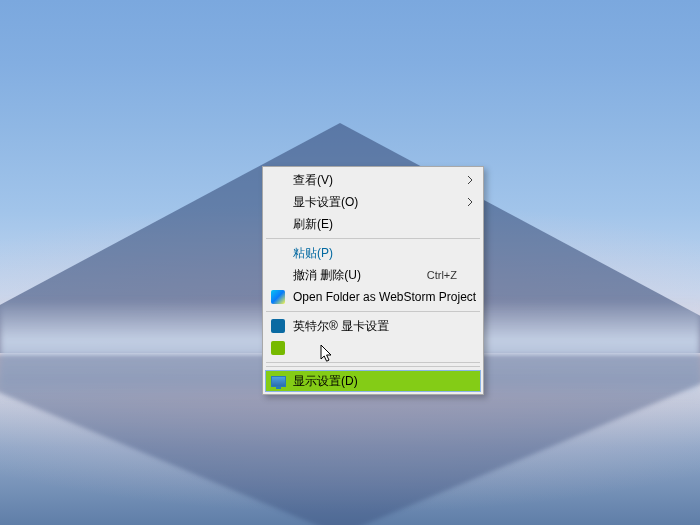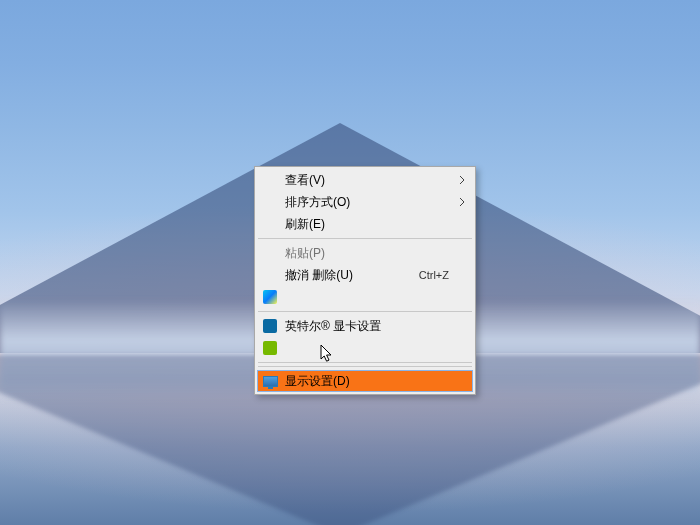--- a/index.html
+++ b/index.html
@@ -54,46 +54,46 @@
     left: 0; right: 0;
     top: 300px;
     height: 100px;
     background: linear-gradient(to bottom, rgba(205, 220, 240, 0) 0%, rgba(205, 220, 240, 0.85) 40%, rgba(175, 196, 223, 0.6) 80%, rgba(175, 196, 223, 0) 100%);
     filter: blur(3px);
   }
 
   
   .context-menu {
     position: absolute;
-    left: 254px;
+    left: 262px;
     top: 166px;
     width: 222px;
     background: #eeeeee;
     border: 1px solid #a8a8a8;
     box-shadow: 3px 3px 6px rgba(0,0,0,0.25);
     padding: 2px;
     box-sizing: border-box;
     color: #000;
   }
   .menu-item {
     display: flex;
     align-items: center;
     height: 22px;
     padding: 0 24px 0 28px;
     position: relative;
     white-space: nowrap;
     cursor: default;
   }
   .menu-item.hover {
-    background: #f97316;
+    background: #84cc16;
     outline: 1px solid #8ab4e8;
     outline-offset: -1px;
   }
   .menu-item.disabled {
-    color: #737373;
+    color: #0369a1;
   }
   .menu-label { flex: 1; }
   .menu-shortcut {
     color: #333;
     font-size: 11px;
   }
   .menu-chevron {
     position: absolute;
     right: 8px;
     top: 50%;
@@ -178,21 +178,21 @@
     <div class="menu-item">
       <span class="menu-label">查看(V)</span>
       <span class="menu-chevron">
         <svg width="6" height="10" viewBox="0 0 6 10">
             <path d="M1 1 L5 5 L1 9" fill="none" stroke="#404040" stroke-width="1"></path>
           </svg>
       </span>
     </div>
 
     <div class="menu-item">
-      <span class="menu-label">排序方式(O)</span>
+      <span class="menu-label">显卡设置(O)</span>
       <span class="menu-chevron">
         <svg width="6" height="10" viewBox="0 0 6 10">
             <path d="M1 1 L5 5 L1 9" fill="none" stroke="#404040" stroke-width="1"></path>
           </svg>
       </span>
     </div>
 
     <div class="menu-item">
       <span class="menu-label">刷新(E)</span>
     </div>
@@ -206,20 +206,21 @@
 
     <div class="menu-item">
       <span class="menu-label">撤消 删除(U)</span>
       <span class="menu-shortcut">Ctrl+Z</span>
     </div>
 
     <div class="menu-item">
       <span class="menu-icon">
           <span class="icon-box icon-webstorm"></span>
         </span>
+      <span class="menu-label">Open Folder as WebStorm Project</span>
     </div>
 
     <div class="menu-sep"></div>
 
     <div class="menu-item">
       <span class="menu-icon">
           <span class="icon-box icon-intel"></span>
         </span>
       <span class="menu-label">英特尔® 显卡设置</span>
     </div>

